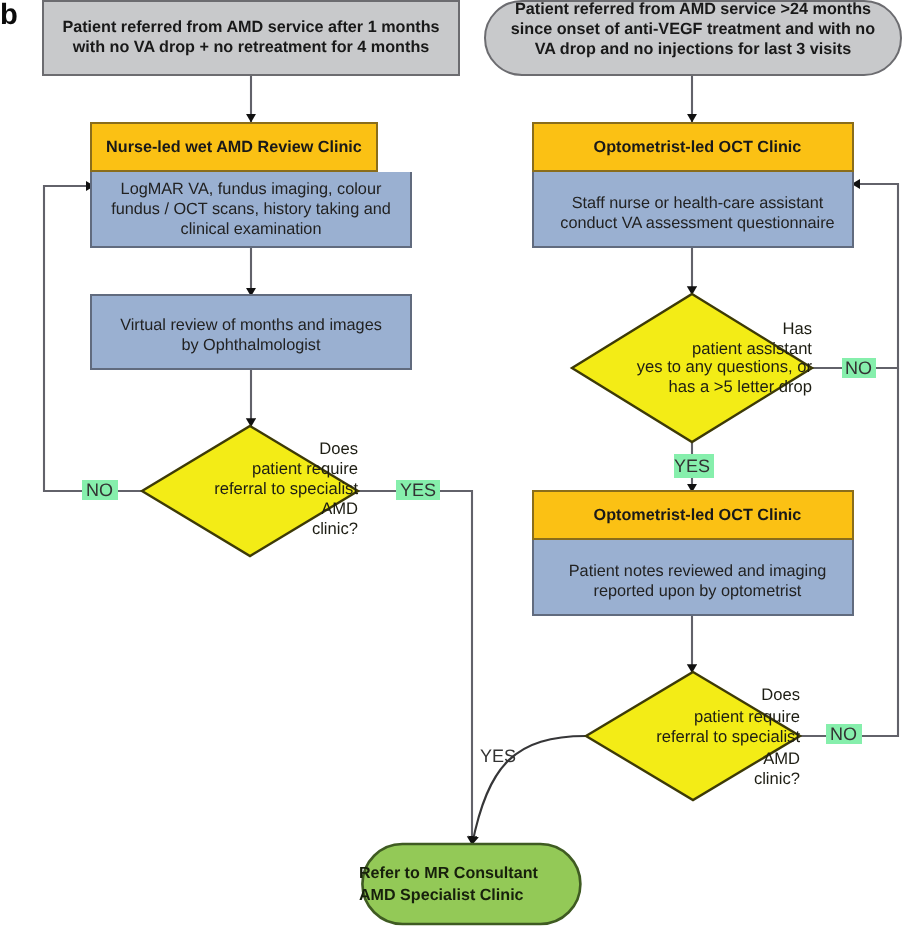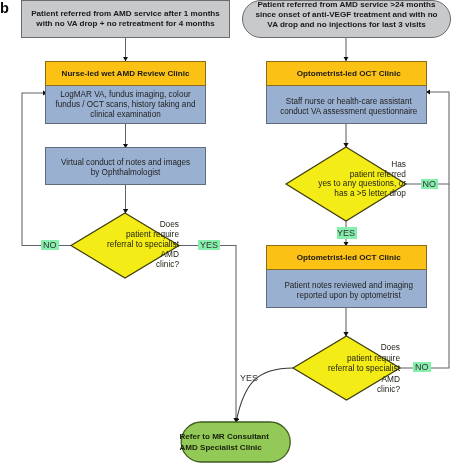--- a/index.html
+++ b/index.html
@@ -54,34 +54,34 @@
       </div>
   </div>
   <div class="node greybox three" style="left:242px;top:0px;width:209px;height:38px;">
     <div class="stack">
         <span class="tline">Patient referred from AMD service &gt;24 months</span>
         <span class="tline">since onset of anti-VEGF treatment and with no</span>
         <span class="tline">VA drop and no injections for last 3 visits</span>
       </div>
   </div>
 
-  <div class="node hdr" style="left:45px;top:61px;width:161px;height:25px;">
+  <div class="node hdr" style="left:45px;top:61px;width:144px;height:25px;">
     <span>Nurse-led wet AMD Review Clinic</span>
   </div>
   <div class="node body" style="left:45px;top:86px;width:161px;height:38px;">
     <div class="stack">
         <span class="tline">LogMAR VA, fundus imaging, colour</span>
         <span class="tline">fundus / OCT scans, history taking and</span>
         <span class="tline">clinical examination</span>
       </div>
   </div>
 
   <div class="node body two" style="left:45px;top:147px;width:161px;height:38px;border-top:1px solid #616b7e;">
     <div class="stack">
-        <span class="tline">Virtual conduct of notes and images</span>
+        <span class="tline">Virtual review of months and images</span>
         <span class="tline">by Ophthalmologist</span>
       </div>
   </div>
 
   <div class="node hdr rcol" style="left:266px;top:61px;width:161px;height:25px;">
     <span>Optometrist-led OCT Clinic</span>
   </div>
   <div class="node body two rcol" style="left:266px;top:86px;width:161px;height:38px;align-items:center;">
     <div class="stack">
         <span class="tline">Staff nurse or health-care assistant</span>
@@ -108,21 +108,21 @@
 
   <div class="diamond-text" style="left:71px;top:220.4px;width:108px;">
       <span class="tline">Does</span>
       <span class="tline">patient require</span>
       <span class="tline">referral to specialist</span>
       <span class="tline">AMD</span>
       <span class="tline">clinic?</span>
     </div>
   <div class="diamond-text" style="left:286px;top:159.6px;width:120px;">
       <span class="tline">Has</span>
-      <span class="tline">patient referred</span>
+      <span class="tline">patient assistant</span>
       <span class="tline">yes to any questions, or</span>
       <span class="tline">has a &gt;5 letter drop</span>
     </div>
   <div class="diamond-text" style="left:293px;top:342.4px;width:107px;line-height:10.45px;">
       <span class="tline">Does</span>
       <span class="tline">patient require</span>
       <span class="tline">referral to specialist</span>
       <span class="tline">AMD</span>
       <span class="tline">clinic?</span>
     </div>

